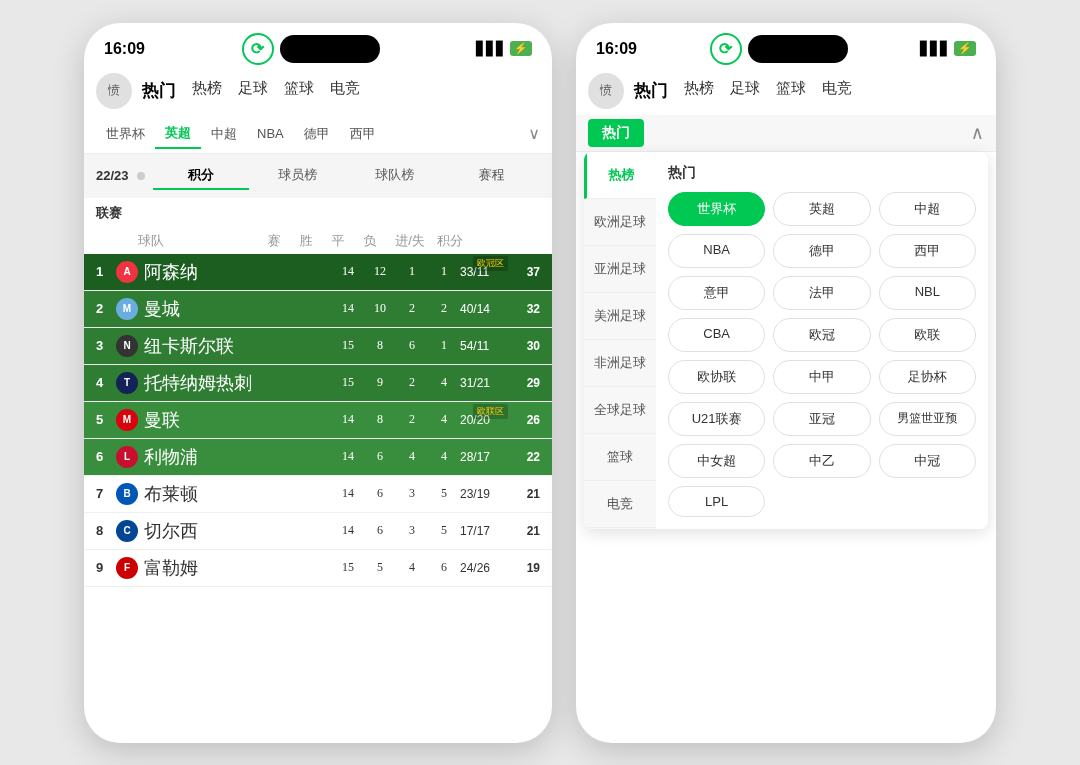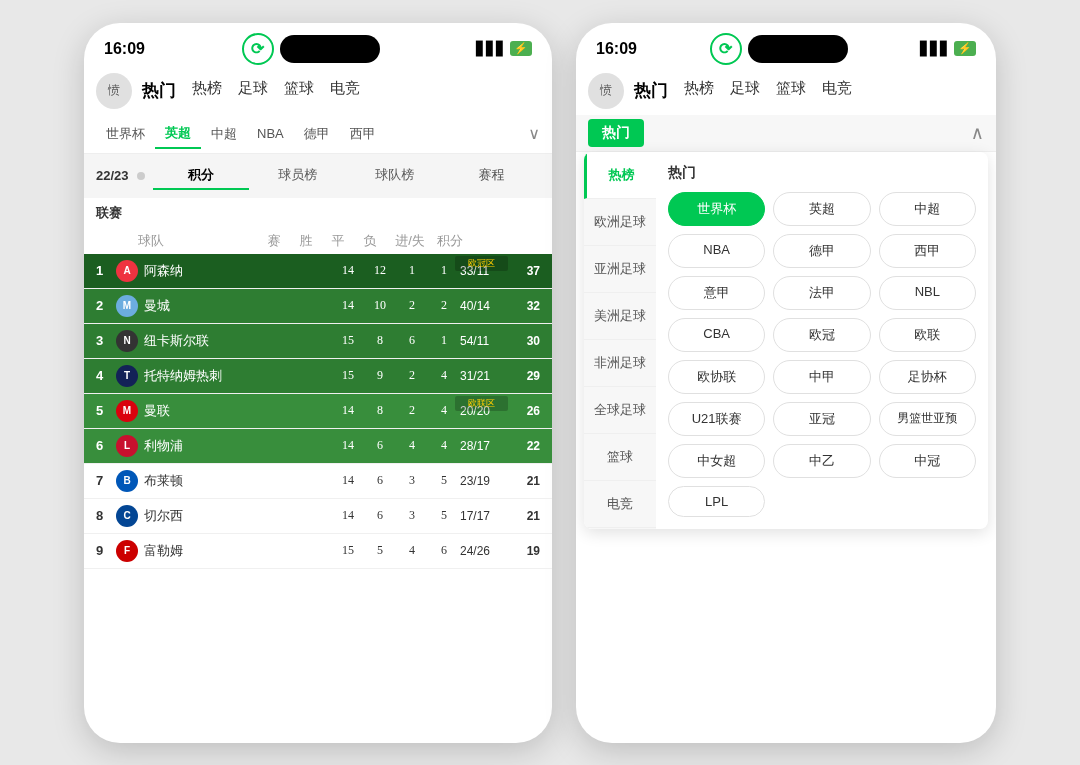--- a/index.html
+++ b/index.html
@@ -206,32 +206,32 @@
       width: 22px; height: 22px;
       border-radius: 50%;
       display: flex;
       align-items: center;
       justify-content: center;
       font-size: 10px;
       font-weight: 700;
       margin-right: 6px;
       flex-shrink: 0;
     }
-    .team-name { flex: 1; font-size: 13px; }
+    .team-name { flex: 1; font-size: 18px; }
     .td-num { flex: 0 0 32px; text-align: center; font-size: 12px; font-family: Liberation Serif, serif; }
     .td-score { flex: 0 0 48px; text-align: left; font-size: 12px; }
     .td-pts { flex: 0 0 32px; text-align: right; font-size: 12px; font-weight: 600; }
     .badge {
       position: absolute;
       right: 44px;
       top: 2px;
       font-size: 9px;
       color: #ffcc00;
       background: rgba(0,0,0,0.2);
-      padding: 1px 13px;
+      padding: 1px 4px;
       border-radius: 2px;
     }
     .dropdown-panel {
       display: flex;
       background: #fff;
       margin: 0 8px;
       border-radius: 8px;
       overflow: hidden;
       box-shadow: 0 4px 16px rgba(0,0,0,0.12);
     }

